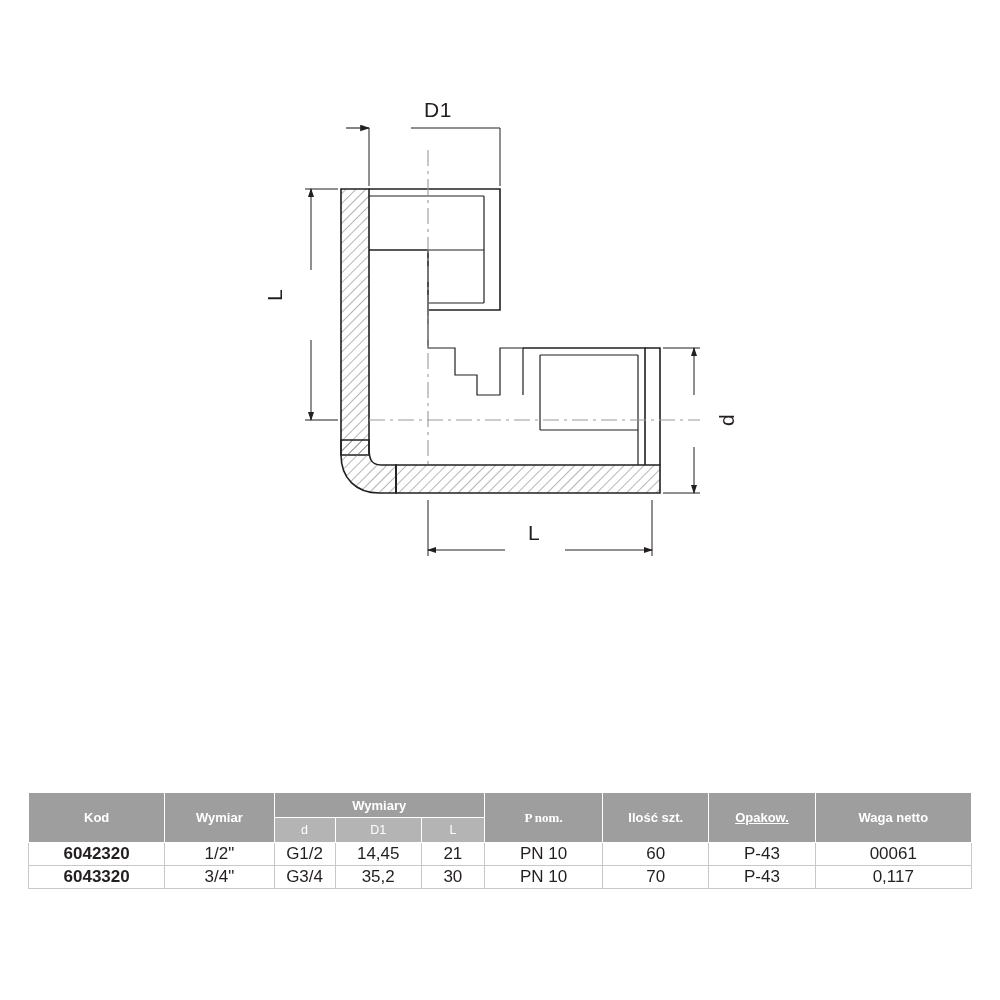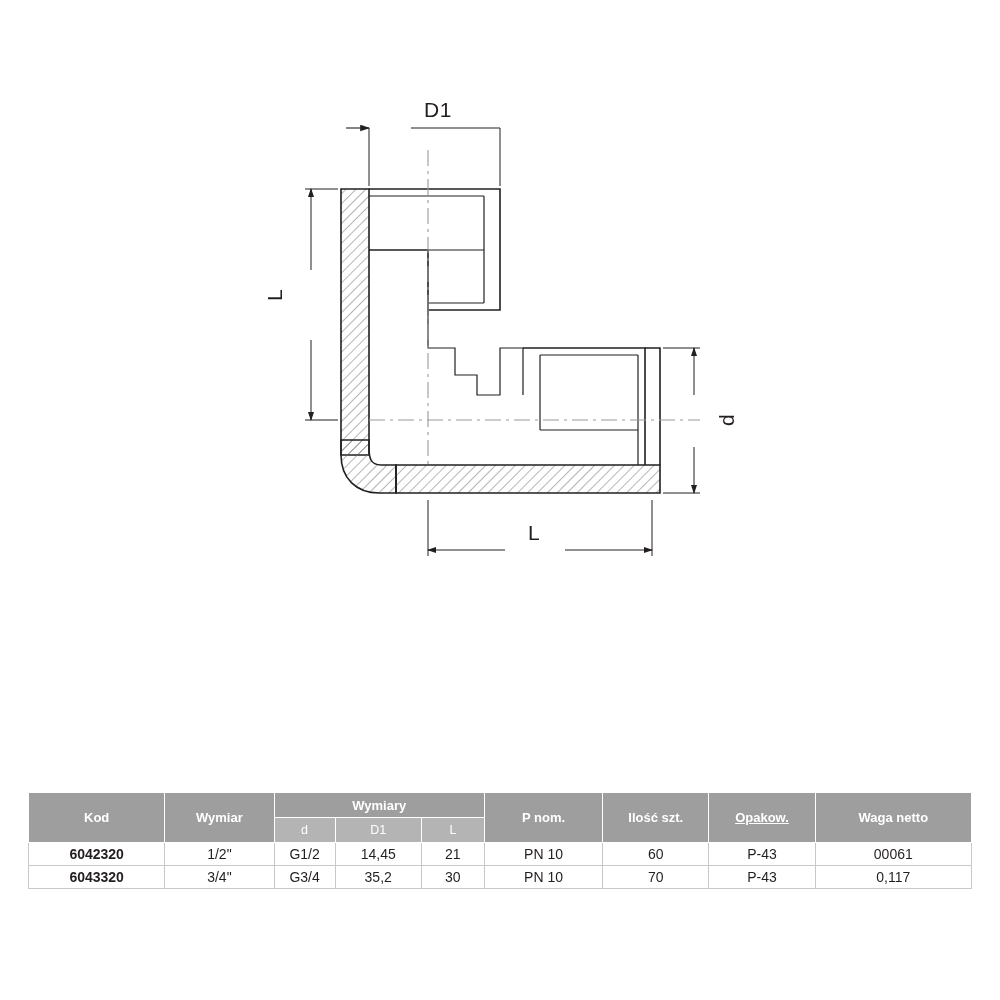--- a/index.html
+++ b/index.html
@@ -64,21 +64,21 @@
   }
   #spec-table thead th.sub {
     background: #b4b4b4;
     font-weight: normal;
     font-size: 12.5px;
   }
   #spec-table tbody td {
     background: #ffffff;
     color: #231f20;
     border: 1px solid #c8c8c8;
-    font-size: 14px;
+    font-size: 17px;
     height: 22px;
   }
   #spec-table tbody td.code {
     font-weight: bold;
   }
 </style>
 </head>
 <body>
 
 <div id="drawing">
@@ -171,21 +171,21 @@
 
   <div class="dim-label rot" style="left:716px; top:408px; width:22px; text-align:center;">d</div>
 </div>
 
 <table id="spec-table">
   <thead>
     <tr>
       <th rowspan="2" style="width:135px;">Kod</th>
       <th rowspan="2" style="width:108px;">Wymiar</th>
       <th colspan="3" style="width:207px;margin-top:48px;">Wymiary</th>
-      <th rowspan="2" style="width:117px;">P nom.</th>
+      <th rowspan="2" style="width:117px;font-family:Liberation Serif, serif;">P nom.</th>
       <th rowspan="2" style="width:105px;">Ilość szt.</th>
       <th rowspan="2" style="width:105px;text-decoration:underline;">Opakow.</th>
       <th rowspan="2" style="width:155px;">Waga netto</th>
     </tr>
     <tr>
       <th class="sub" style="width:60px;">d</th>
       <th class="sub" style="width:85px;">D1</th>
       <th class="sub" style="width:62px;">L</th>
     </tr>
   </thead>

